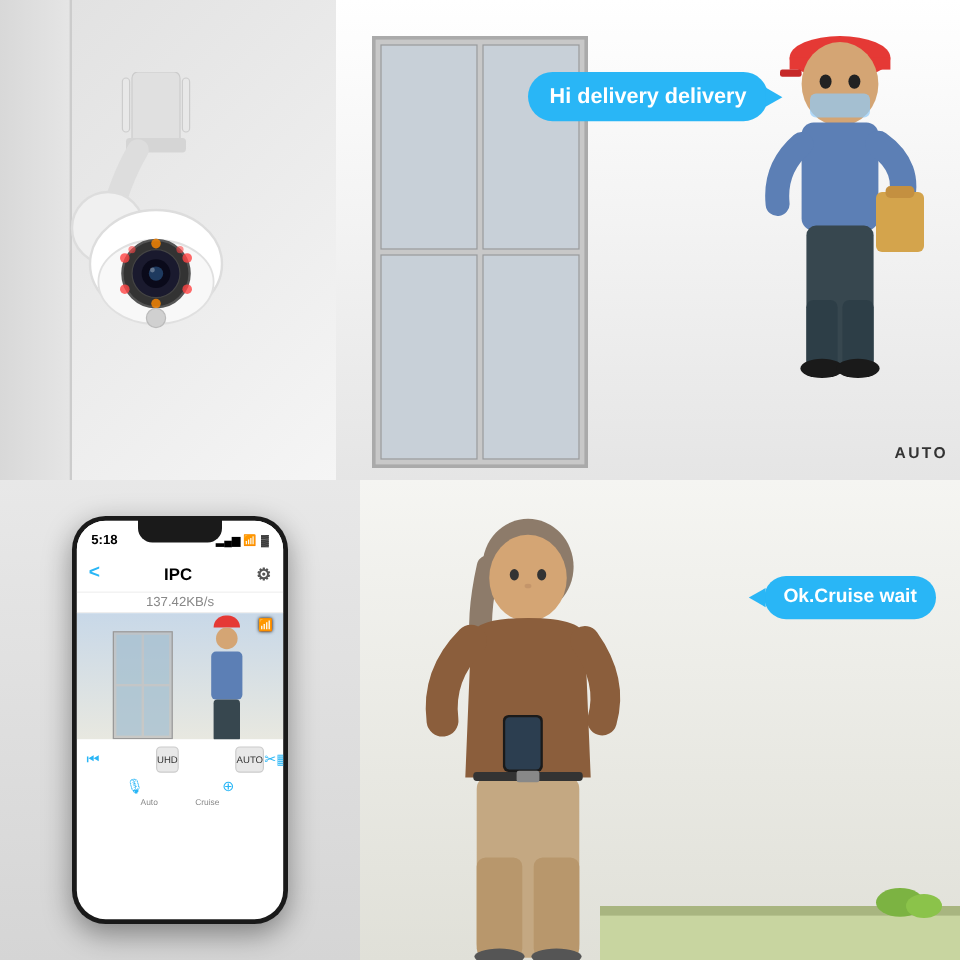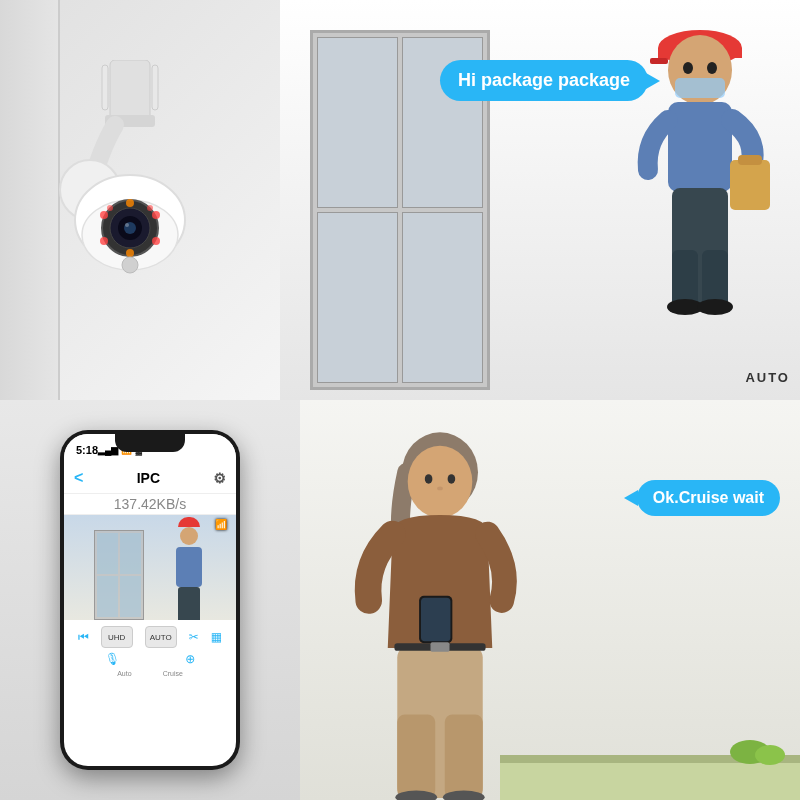--- a/index.html
+++ b/index.html
@@ -151,20 +151,21 @@
       background: #ffffff;
       border-radius: 24px;
       overflow: hidden;
     }
 
     .phone-status-bar {
       background: #fff;
       height: 28px;
       display: flex;
       align-items: center;
+      justify-content: space-between;
       padding: 4px 12px 0;
       font-size: 10px;
       font-weight: 600;
     }
 
     .phone-status-time {
       font-size: 11px;
       font-weight: 700;
     }
 
@@ -193,21 +194,21 @@
     }
 
     .phone-gear {
       font-size: 14px;
       color: #555;
     }
 
     .phone-bandwidth {
       background: #fff;
       text-align: center;
-      font-size: 14px;
+      font-size: 11px;
       color: #888;
       padding: 2px 0;
       border-bottom: 1px solid #eee;
     }
 
     .phone-camera-feed {
       width: 100%;
       height: 105px;
       background: linear-gradient(180deg, #c8d8e8 0%, #e8e8e0 100%);
       position: relative;
@@ -293,20 +294,21 @@
       width: 32px;
       height: 22px;
       background: #e8e8e8;
       border-radius: 4px;
       display: flex;
       align-items: center;
       justify-content: center;
       font-size: 8px;
       color: #333;
       border: 1px solid #ccc;
+      margin-left: 47px;
     }
 
     .phone-ctrl-icon {
       font-size: 12px;
       color: #29b6f6;
     }
 
     .phone-bottom-label {
       text-align: center;
       font-size: 7px;
@@ -435,21 +437,21 @@
     <div class="delivery-section">
       <div class="door-bg"></div>
 
       <div class="door-graphic">
         <div class="door-pane"></div>
         <div class="door-pane"></div>
         <div class="door-pane"></div>
         <div class="door-pane"></div>
       </div>
 
-      <div class="speech-bubble-top">Hi package package</div>
+      <div class="speech-bubble-top">Hi delivery delivery</div>
 
       <svg viewBox="0 0 160 390" width="160" height="390" style="position:absolute; right:20px; bottom:0; z-index:5;">
 
         <ellipse cx="80" cy="38" rx="42" ry="18" fill="#e53935"></ellipse>
         <rect x="38" y="38" width="84" height="10" fill="#e53935"></rect>
         <rect x="30" y="48" width="18" height="6" rx="2" fill="#c62828"></rect>
 
         <ellipse cx="80" cy="60" rx="32" ry="35" fill="#d4a574"></ellipse>
 
         <rect x="55" y="68" width="50" height="20" rx="5" fill="#90caf9" opacity="0.7"></rect>

